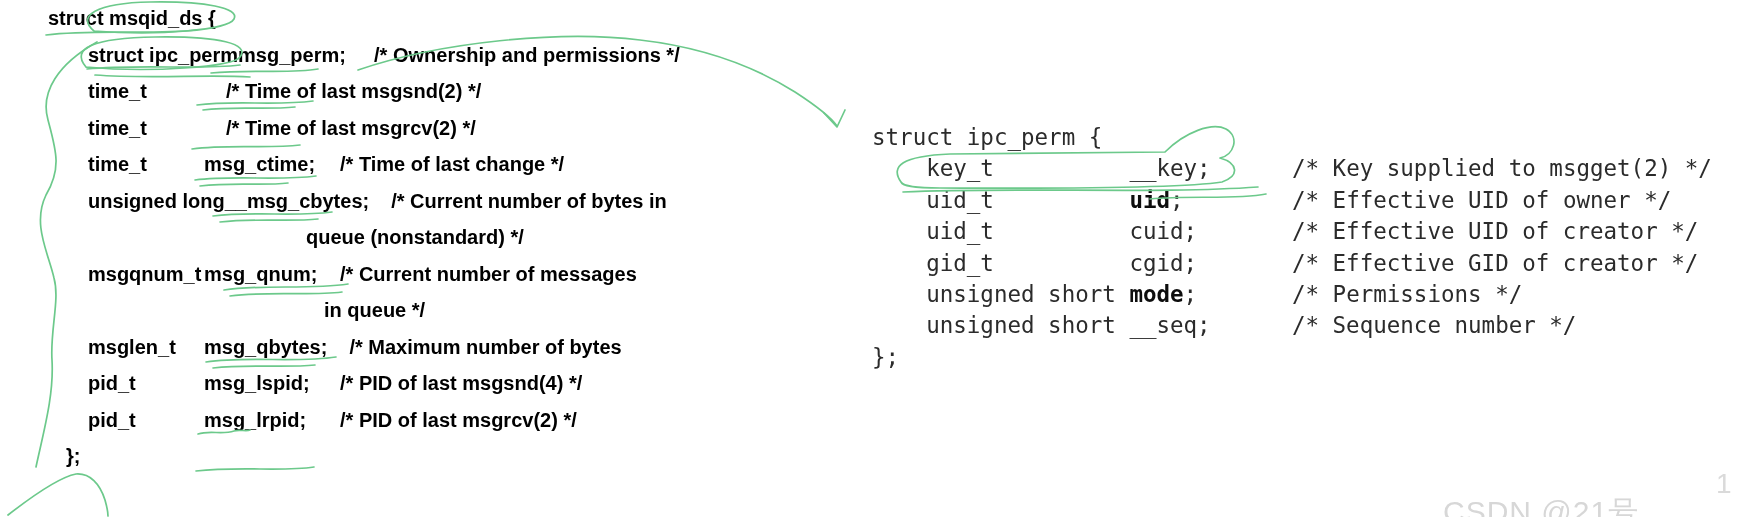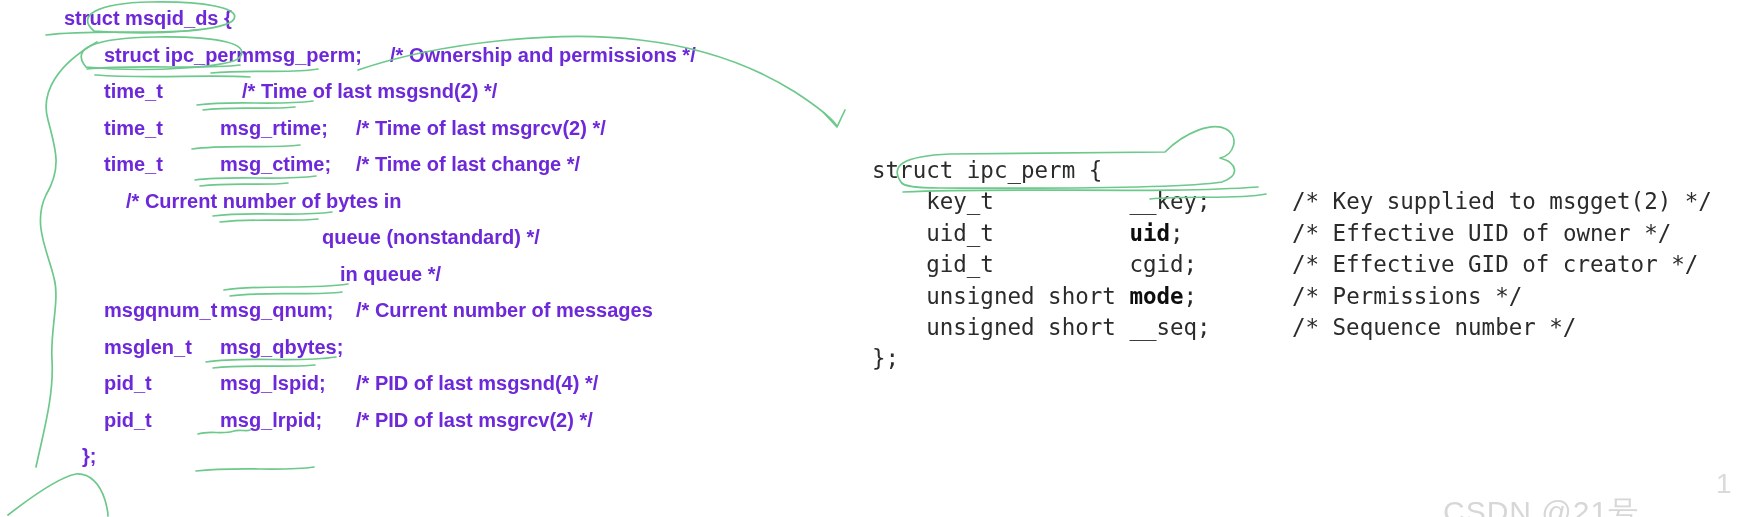--- a/index.html
+++ b/index.html
@@ -2,36 +2,36 @@
 <html><head>
 <meta charset="utf-8">
 <style>
   html,body{margin:0;padding:0;background:#fff;}
   #canvas{
     position:relative;width:1748px;height:517px;background:#fff;
     overflow:hidden;font-family:"Liberation Sans",sans-serif;
   }
   
   #left-code{
-    position:absolute;left:64px;top:0;
-    font-weight:700;font-size:20px;color:#6d28d9;
+    position:absolute;left:48px;top:0;
+    font-weight:700;font-size:20px;color:#000000;
   }
   .lline{height:36.5px;line-height:36.5px;white-space:pre;display:flex;align-items:center;}
   .lline .ind{width:40px;flex:0 0 40px;}
   .lline .typ{display:inline-block;min-width:116px;}
   .lline .nam{display:inline-block;min-width:114px;}
   .lline .cmt{margin-left:22px;}
   .lline.cont1{padding-left:258px;align-items:center;}
   .lline.cont2{padding-left:276px;}
   .lline.close{padding-left:18px;}
   
   #right-code{
     position:absolute;left:872px;top:122px;
     font-family:"DejaVu Sans Mono","Liberation Mono",monospace;
-    font-size:22.5px;color:#2b2b2b;font-weight:400;margin-top:33px;
+    font-size:22.5px;color:#2b2b2b;font-weight:400;
   }
   .rline{height:31.4px;line-height:31.4px;white-space:pre;}
   .rline .b{font-weight:700;color:#0d0d0d;}
   
   #annot{position:absolute;left:0;top:0;pointer-events:none;}
   #annot path{fill:none;stroke:#6cc98b;stroke-width:1.7;stroke-linecap:round;stroke-linejoin:round;}
   
   #watermark{
     position:absolute;left:1443px;top:492px;font-size:30px;color:#d7d7d7;
     letter-spacing:1px;font-family:"Liberation Sans",sans-serif;
@@ -44,36 +44,37 @@
 </style>
 </head>
 <body>
 
 <div id="canvas">
 
   <div id="left-code">
       <div class="lline open"><span class="txt">struct msqid_ds {</span></div>
       <div class="lline member"><span class="ind"></span><span class="typ">struct ipc_perm</span><span class="nam">msg_perm;</span><span class="cmt">/* Ownership and permissions */</span></div>
       <div class="lline member"><span class="ind"></span><span class="typ">time_t</span><span class="cmt">/* Time of last msgsnd(2) */</span></div>
-      <div class="lline member"><span class="ind"></span><span class="typ">time_t</span><span class="nam">msg_rtime;</span><span class="cmt">/* Time of last msgrcv(2) */</span></div>
+      <div class="lline member"><span class="ind"></span><span class="typ">time_t</span><span class="cmt">/* Time of last msgrcv(2) */</span></div>
       <div class="lline member"><span class="ind"></span><span class="typ">time_t</span><span class="nam">msg_ctime;</span><span class="cmt">/* Time of last change */</span></div>
-      <div class="lline member"><span class="ind"></span><span class="cmt">/* Current number of bytes in</span></div>
+      <div class="lline member"><span class="ind"></span><span class="typ">unsigned long</span><span class="nam">__msg_cbytes;</span><span class="cmt">/* Current number of bytes in</span></div>
       <div class="lline cont1"><span class="txt">queue (nonstandard) */</span></div>
+      <div class="lline member"><span class="ind"></span><span class="typ">msgqnum_t</span><span class="nam">msg_qnum;</span><span class="cmt">/* Current number of messages</span></div>
       <div class="lline cont2"><span class="txt">in queue */</span></div>
-      <div class="lline member"><span class="ind"></span><span class="typ">msgqnum_t</span><span class="nam">msg_qnum;</span><span class="cmt">/* Current number of messages</span></div>
-      <div class="lline member"><span class="ind"></span><span class="typ">msglen_t</span><span class="nam">msg_qbytes;</span></div>
+      <div class="lline member"><span class="ind"></span><span class="typ">msglen_t</span><span class="nam">msg_qbytes;</span><span class="cmt">/* Maximum number of bytes</span></div>
       <div class="lline member"><span class="ind"></span><span class="typ">pid_t</span><span class="nam">msg_lspid;</span><span class="cmt">/* PID of last msgsnd(4) */</span></div>
       <div class="lline member"><span class="ind"></span><span class="typ">pid_t</span><span class="nam">msg_lrpid;</span><span class="cmt">/* PID of last msgrcv(2) */</span></div>
       <div class="lline close"><span class="txt">};</span></div>
     </div>
 
   <div id="right-code">
       <div class="rline"><span>struct ipc_perm {</span></div>
       <div class="rline"><span>    key_t          </span><span>__key;</span><span>      </span><span>/* Key supplied to msgget(2) */</span></div>
       <div class="rline"><span>    uid_t          </span><span class="b">uid</span><span>;        </span><span>/* Effective UID of owner */</span></div>
+      <div class="rline"><span>    uid_t          cuid;       </span><span>/* Effective UID of creator */</span></div>
       <div class="rline"><span>    gid_t          cgid;       </span><span>/* Effective GID of creator */</span></div>
       <div class="rline"><span>    unsigned short </span><span class="b">mode</span><span>;       </span><span>/* Permissions */</span></div>
       <div class="rline"><span>    unsigned short __seq;      </span><span>/* Sequence number */</span></div>
       <div class="rline"><span>};</span></div>
     </div>
 
   <svg id="annot" width="1748" height="517" viewBox="0 0 1748 517">
 
     <path d="M94,31 C76,16 96,3 150,2 C205,1 240,8 234,19 C228,30 160,36 94,31"></path>
     <path d="M46,35 C95,29 150,35 196,30"></path>

